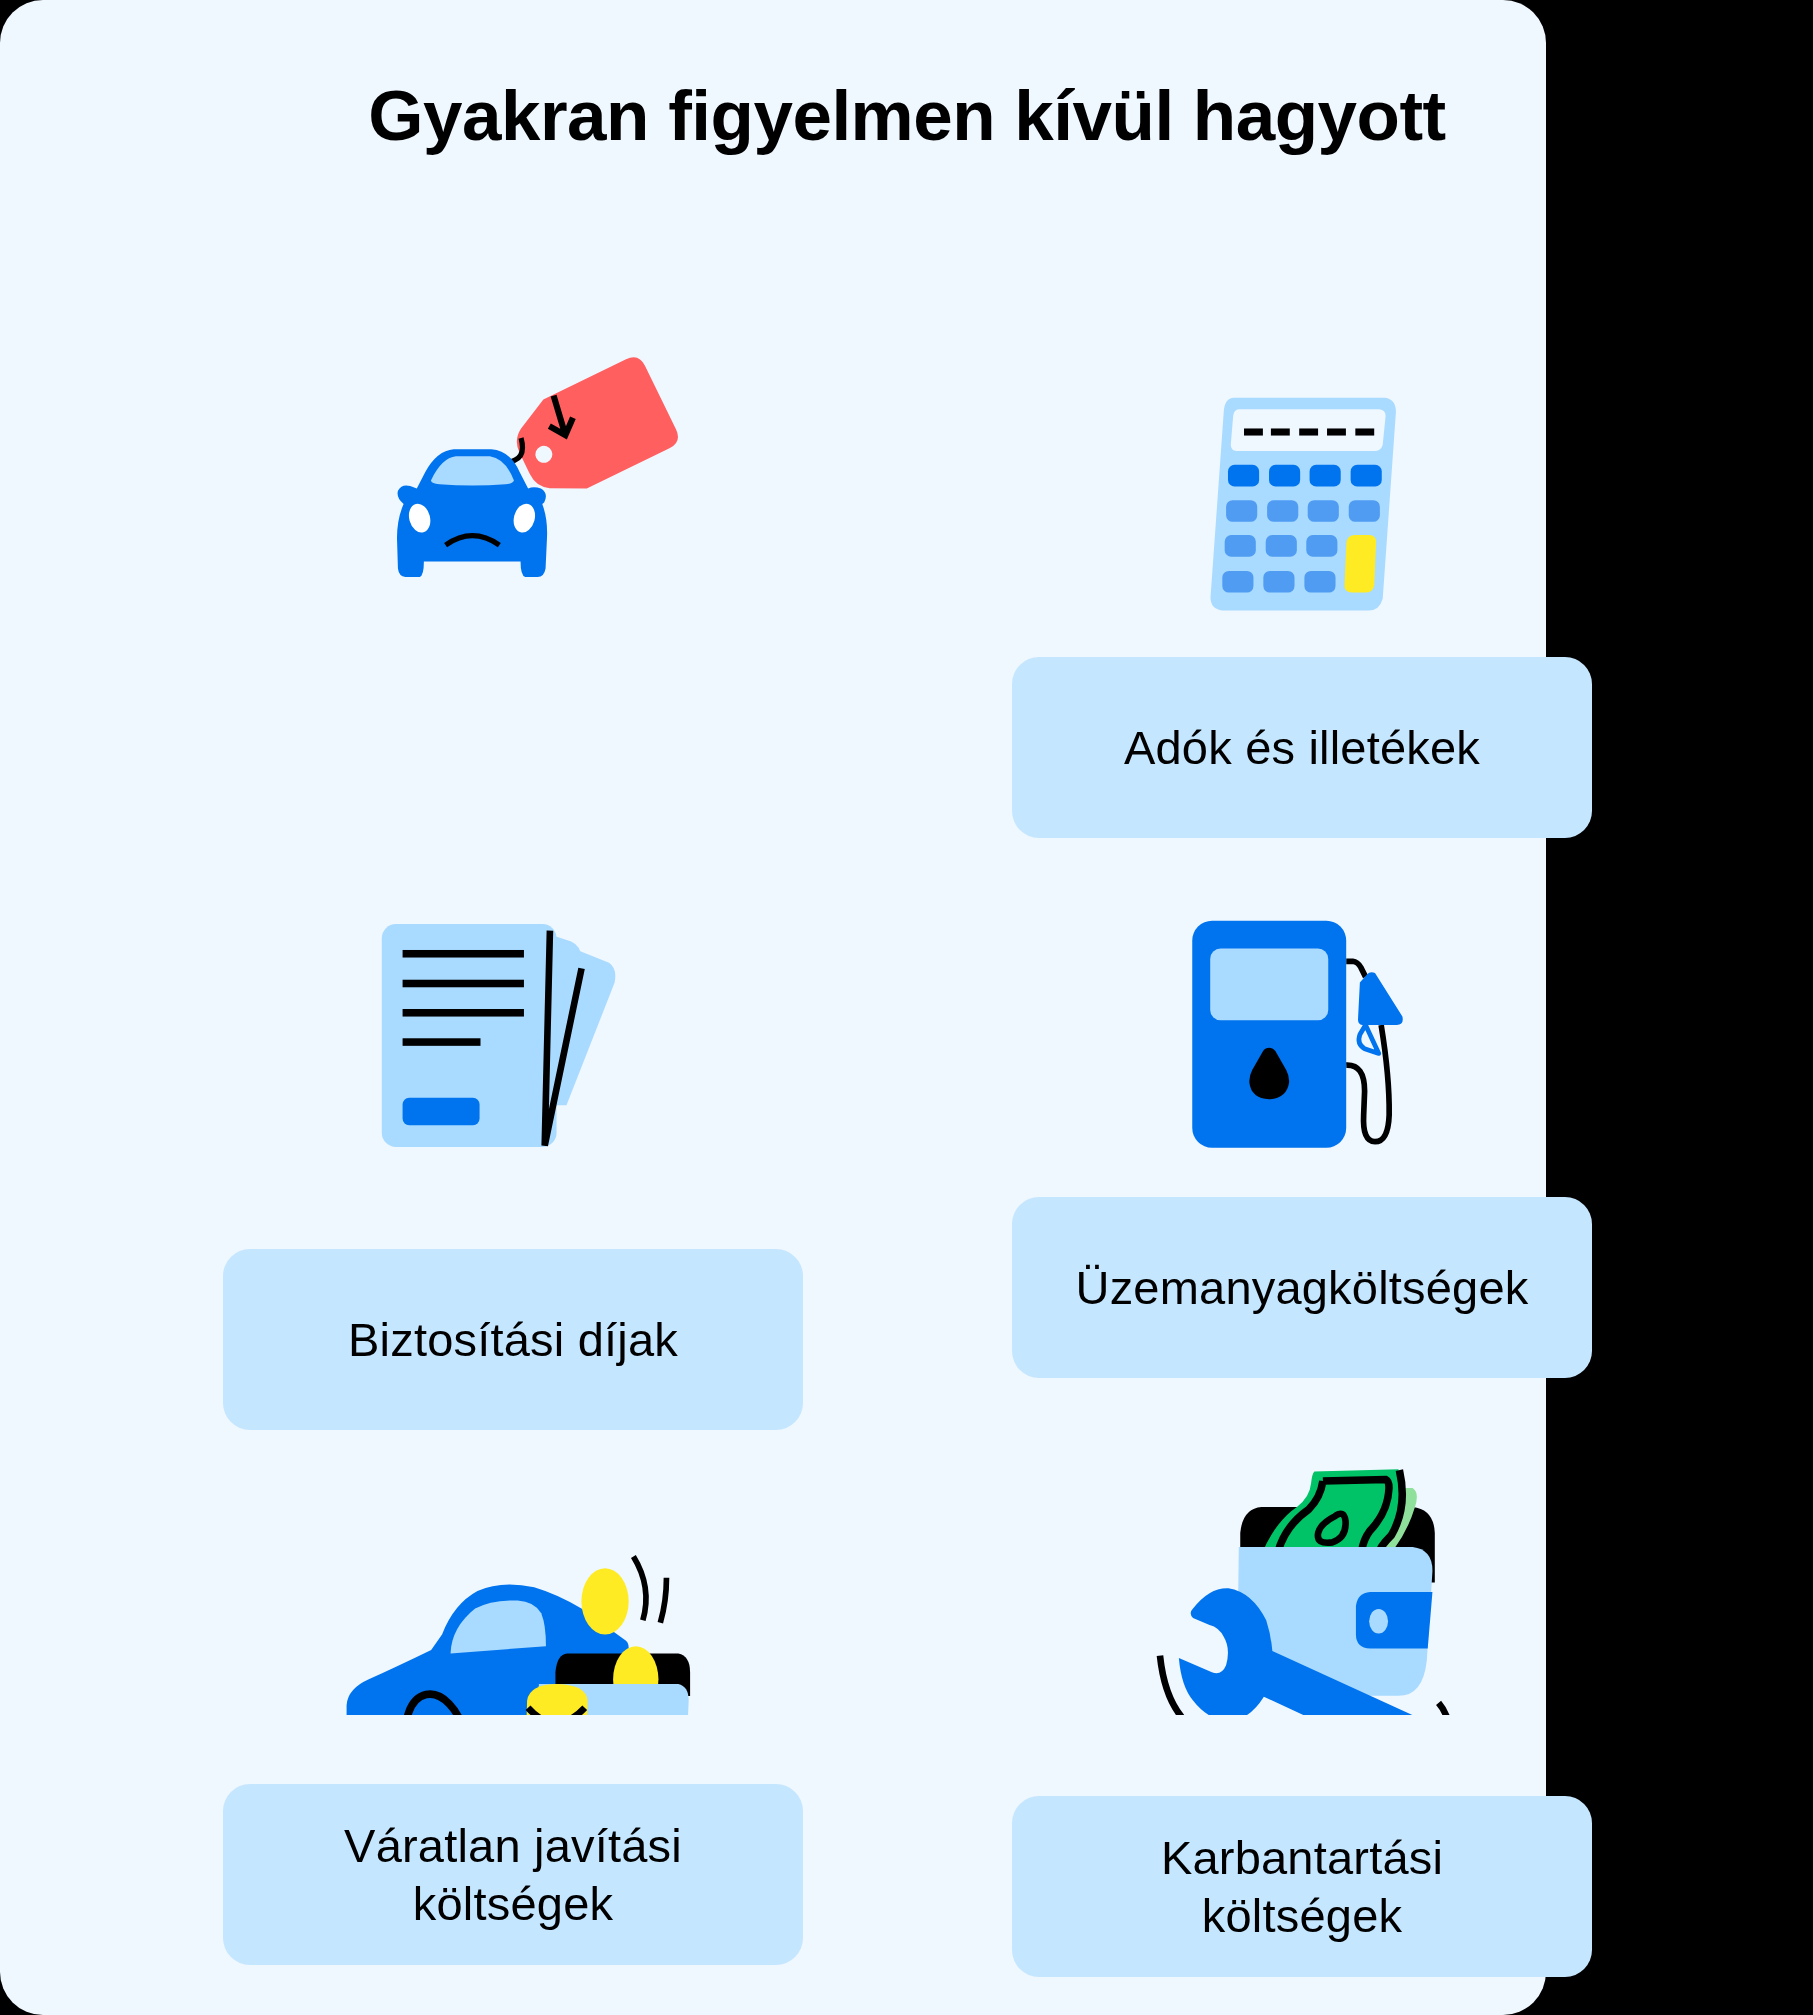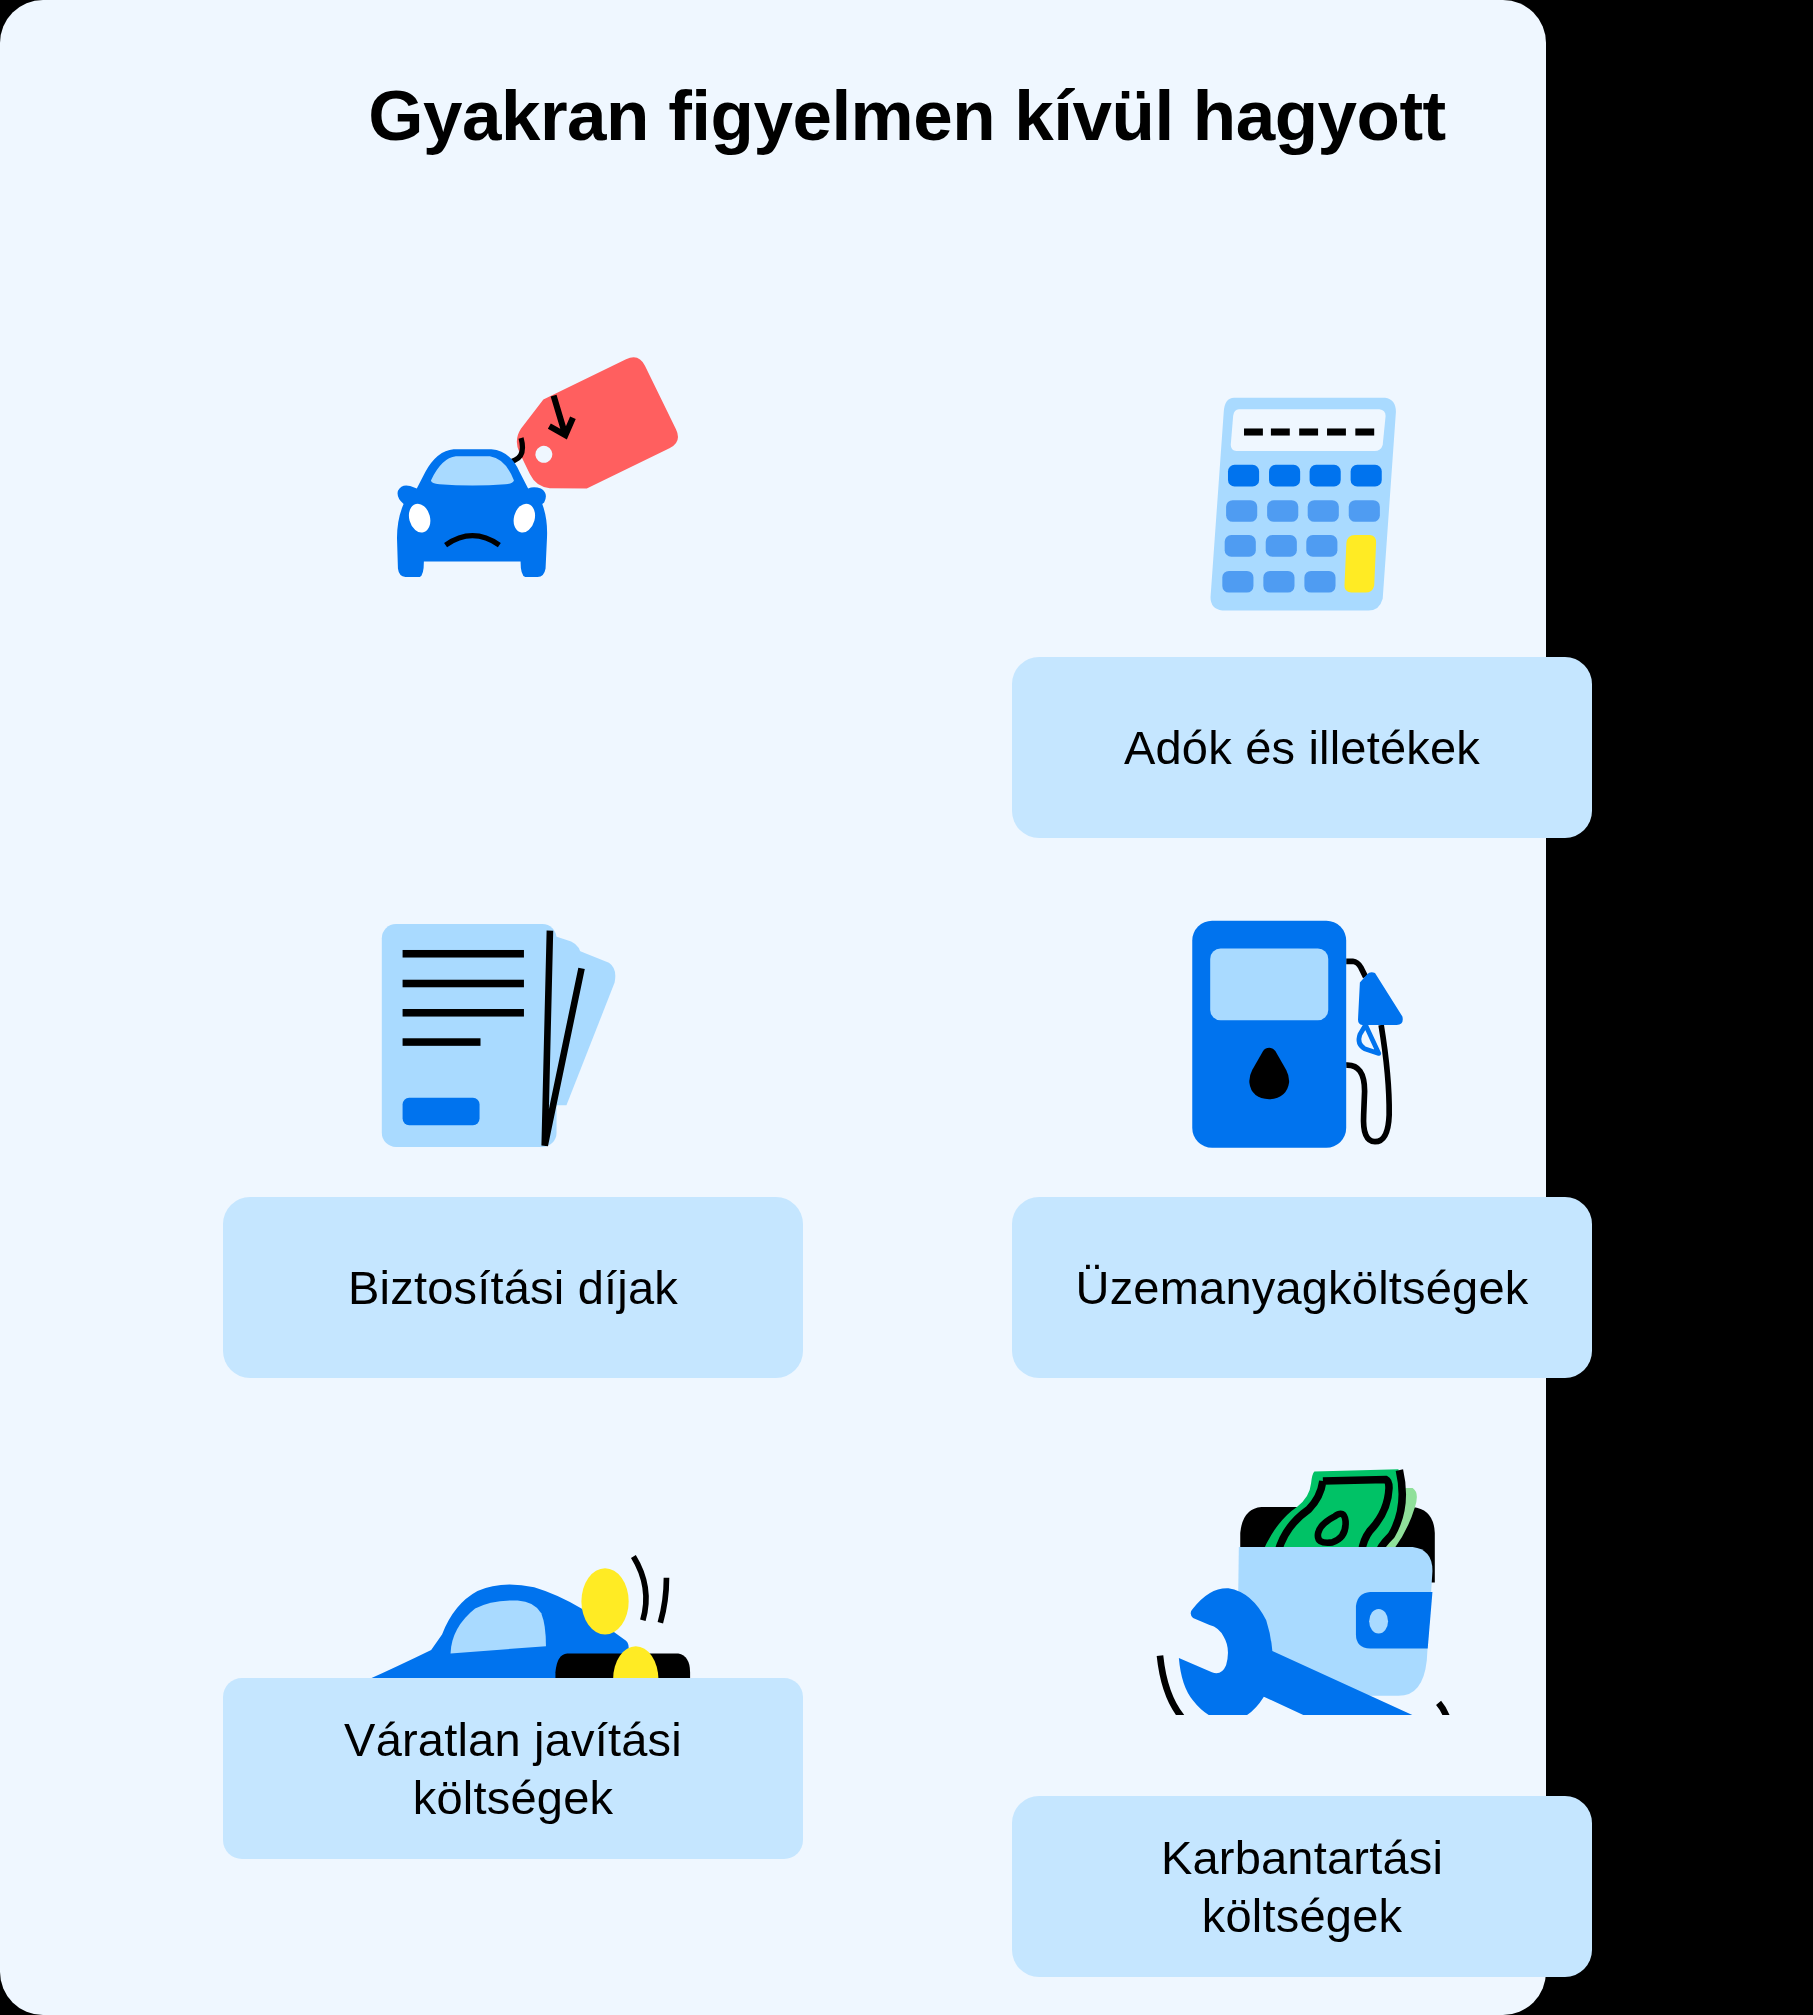--- a/index.html
+++ b/index.html
@@ -145,27 +145,27 @@
     <ellipse cx="518" cy="362" rx="20" ry="26" fill="#A9DAFF"></ellipse>
 
     <path d="M125 335 Q160 290 200 292 Q250 300 280 360 Q290 390 293 425 L610 570 Q630 580 626 605 L612 650 Q600 672 578 662 L275 522 Q245 570 205 572 Q160 575 125 530 Q100 500 95 440 L165 470 Q185 478 195 455 Q205 420 190 395 Q180 375 160 370 L125 355 Q115 345 125 335 Z" fill="#0073EE"></path>
 
     <path d="M55 435 Q65 530 110 575 M645 535 Q675 570 668 630" stroke="#000" stroke-width="14" fill="none"></path>
   </svg>
 
   <div class="card" style="left:1012px; top:657px;">
     <div class="card-label">Adók és illetékek</div>
   </div>
-  <div class="card" style="left:223px; top:1197px;">
+  <div class="card" style="left:223px; top:1249px;">
     <div class="card-label">Biztosítási díjak</div>
   </div>
   <div class="card" style="left:1012px; top:1197px;">
     <div class="card-label">Üzemanyagköltségek</div>
   </div>
-  <div class="card" style="left:223px; top:1678px;border-radius:19px;">
+  <div class="card" style="left:223px; top:1784px;">
     <div class="card-label">
       <div>Váratlan javítási</div>
       <div>költségek</div>
     </div>
   </div>
   <div class="card" style="left:1012px; top:1796px;">
     <div class="card-label">
       <div>Karbantartási</div>
       <div>költségek</div>
     </div>

